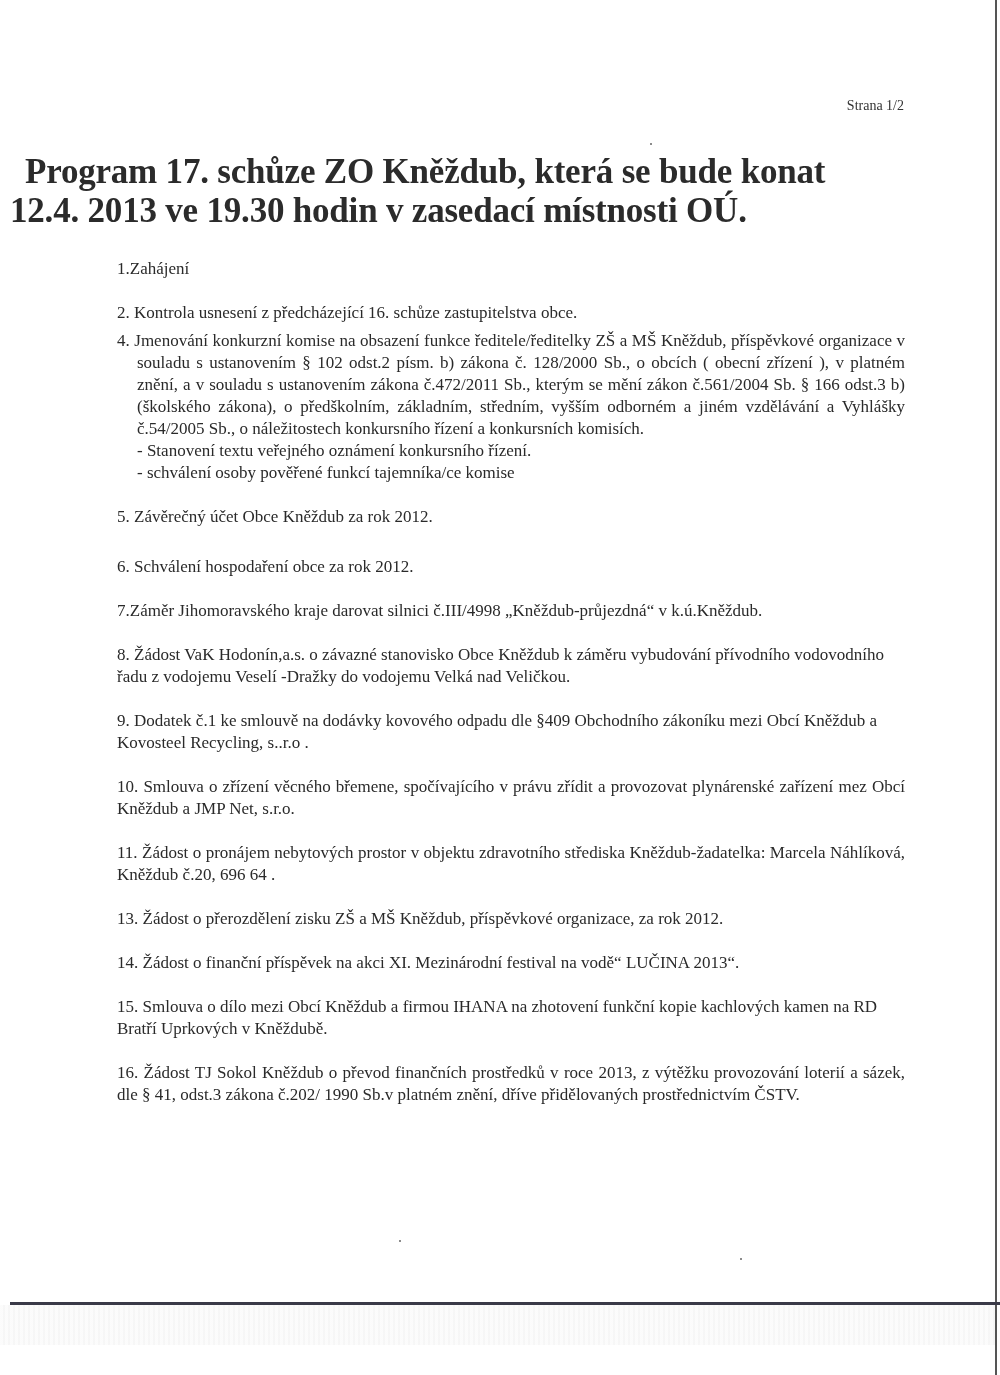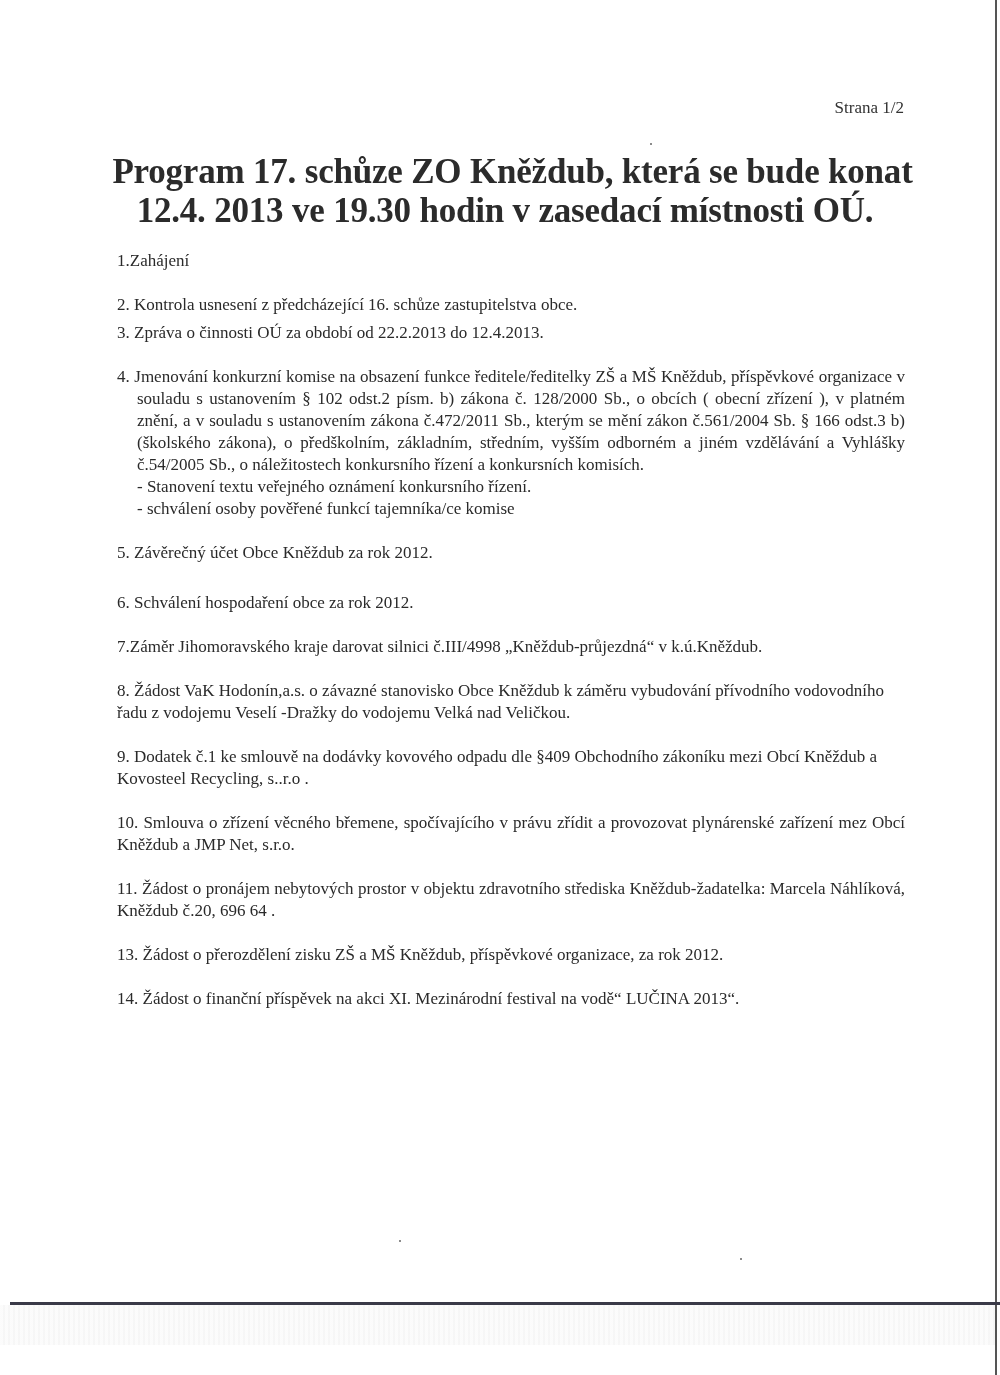--- a/index.html
+++ b/index.html
@@ -20,43 +20,43 @@
       top: 0;
       left: 995px;
       width: 2px;
       height: 1375px;
       background: #555;
     }
     .page-number {
       position: absolute;
       top: 98px;
       right: 96px;
-      font-size: 17px;
+      font-size: 14px;
       color: #333;
     }
     .title {
       position: absolute;
       top: 152px;
       left: 0;
       width: 1000px;
-      text-align: center;
+      text-align: left;
       font-weight: bold;
       font-size: 35px;
       line-height: 39px;
       color: #2b2b2b;
       letter-spacing: -0.2px;
     }
     .title .line {
       display: block;
     }
     .title .line1 { margin-left: 25px; }
     .title .line2 { margin-left: 10px; }
     .agenda {
       position: absolute;
-      top: 250px;
+      top: 258px;
       left: 117px;
       width: 788px;
       font-size: 17px;
       line-height: 22px;
     }
     .item {
       margin: 0;
       padding: 0;
     }
     .item.justify {
@@ -104,35 +104,36 @@
 <div class="page-number">Strana 1/2</div>
 
 <div class="title">
   <span class="line line1">Program 17. schůze ZO Kněždub, která se bude konat</span>
   <span class="line line2">12.4. 2013 ve 19.30 hodin v zasedací místnosti OÚ.</span>
 </div>
 
 <div class="agenda">
   <p class="item" style="margin-bottom:22px">1.Zahájení</p>
   <p class="item" style="margin-bottom:6px">2. Kontrola usnesení z předcházející 16. schůze zastupitelstva obce.</p>
-  <p class="item" style="margin-bottom:22px">3. Zpráva o činnosti OÚ za období od 22.2.2013 do 12.4.2013.</p>
   <div class="item justify hanging" style="margin-bottom:22px">
     <span>4. Jmenování konkurzní komise na obsazení funkce ředitele/ředitelky ZŠ a MŠ Kněždub, příspěvkové organizace v souladu s ustanovením § 102 odst.2 písm. b) zákona č. 128/2000 Sb., o obcích ( obecní zřízení ), v platném znění, a v souladu s ustanovením zákona č.472/2011 Sb., kterým se mění zákon č.561/2004 Sb. § 166 odst.3 b) (školského zákona), o předškolním, základním, středním, vyšším odborném a jiném vzdělávání a Vyhlášky č.54/2005 Sb., o náležitostech konkursního řízení a konkursních komisích.</span>
     <span class="sub">-  Stanovení textu veřejného oznámení konkursního řízení.</span>
     <span class="sub">- schválení osoby pověřené funkcí tajemníka/ce komise</span>
   </div>
   <p class="item" style="margin-bottom:28px">5. Závěrečný účet Obce Kněždub za rok 2012.</p>
   <p class="item" style="margin-bottom:22px">6. Schválení hospodaření obce za rok 2012.</p>
   <p class="item" style="margin-bottom:22px">7.Záměr Jihomoravského kraje darovat silnici č.III/4998 „Kněždub-průjezdná“ v k.ú.Kněždub.</p>
   <p class="item" style="margin-bottom:22px">8. Žádost VaK Hodonín,a.s. o závazné stanovisko Obce Kněždub k záměru vybudování přívodního vodovodního řadu z vodojemu Veselí -Dražky do vodojemu Velká nad Veličkou.</p>
   <p class="item" style="margin-bottom:22px">9. Dodatek č.1 ke smlouvě na dodávky kovového odpadu dle §409 Obchodního zákoníku mezi Obcí Kněždub a Kovosteel Recycling, s..r.o .</p>
   <p class="item justify" style="margin-bottom:22px">10. Smlouva o zřízení věcného břemene, spočívajícího v právu zřídit a provozovat plynárenské zařízení mez Obcí Kněždub a JMP Net, s.r.o.</p>
   <p class="item justify" style="margin-bottom:22px">11. Žádost o pronájem nebytových prostor v objektu zdravotního střediska Kněždub-žadatelka: Marcela Náhlíková, Kněždub č.20, 696 64 .</p>
   <p class="item" style="margin-bottom:22px">13. Žádost o přerozdělení zisku ZŠ a MŠ Kněždub, příspěvkové organizace, za rok 2012.</p>
   <p class="item" style="margin-bottom:22px">14. Žádost o finanční příspěvek na akci XI. Mezinárodní festival na vodě“ LUČINA 2013“.</p>
+  <p class="item" style="margin-bottom:22px">15. Smlouva o dílo mezi Obcí Kněždub a firmou IHANA na zhotovení funkční kopie kachlových kamen na RD Bratří Uprkových v Kněždubě.</p>
+  <p class="item justify">16. Žádost TJ Sokol Kněždub o převod finančních prostředků v roce 2013, z výtěžku provozování loterií a sázek, dle § 41, odst.3 zákona č.202/ 1990 Sb.v platném znění, dříve přidělovaných prostřednictvím ČSTV.</p>
 </div>
 
 <div class="dot" style="top:143px;left:650px"></div>
 <div class="dot" style="top:1240px;left:399px"></div>
 <div class="dot" style="top:1258px;left:740px"></div>
 
 <div class="bottom-rule"></div>
 <div class="scan-noise"></div>
 
 </body></html>

